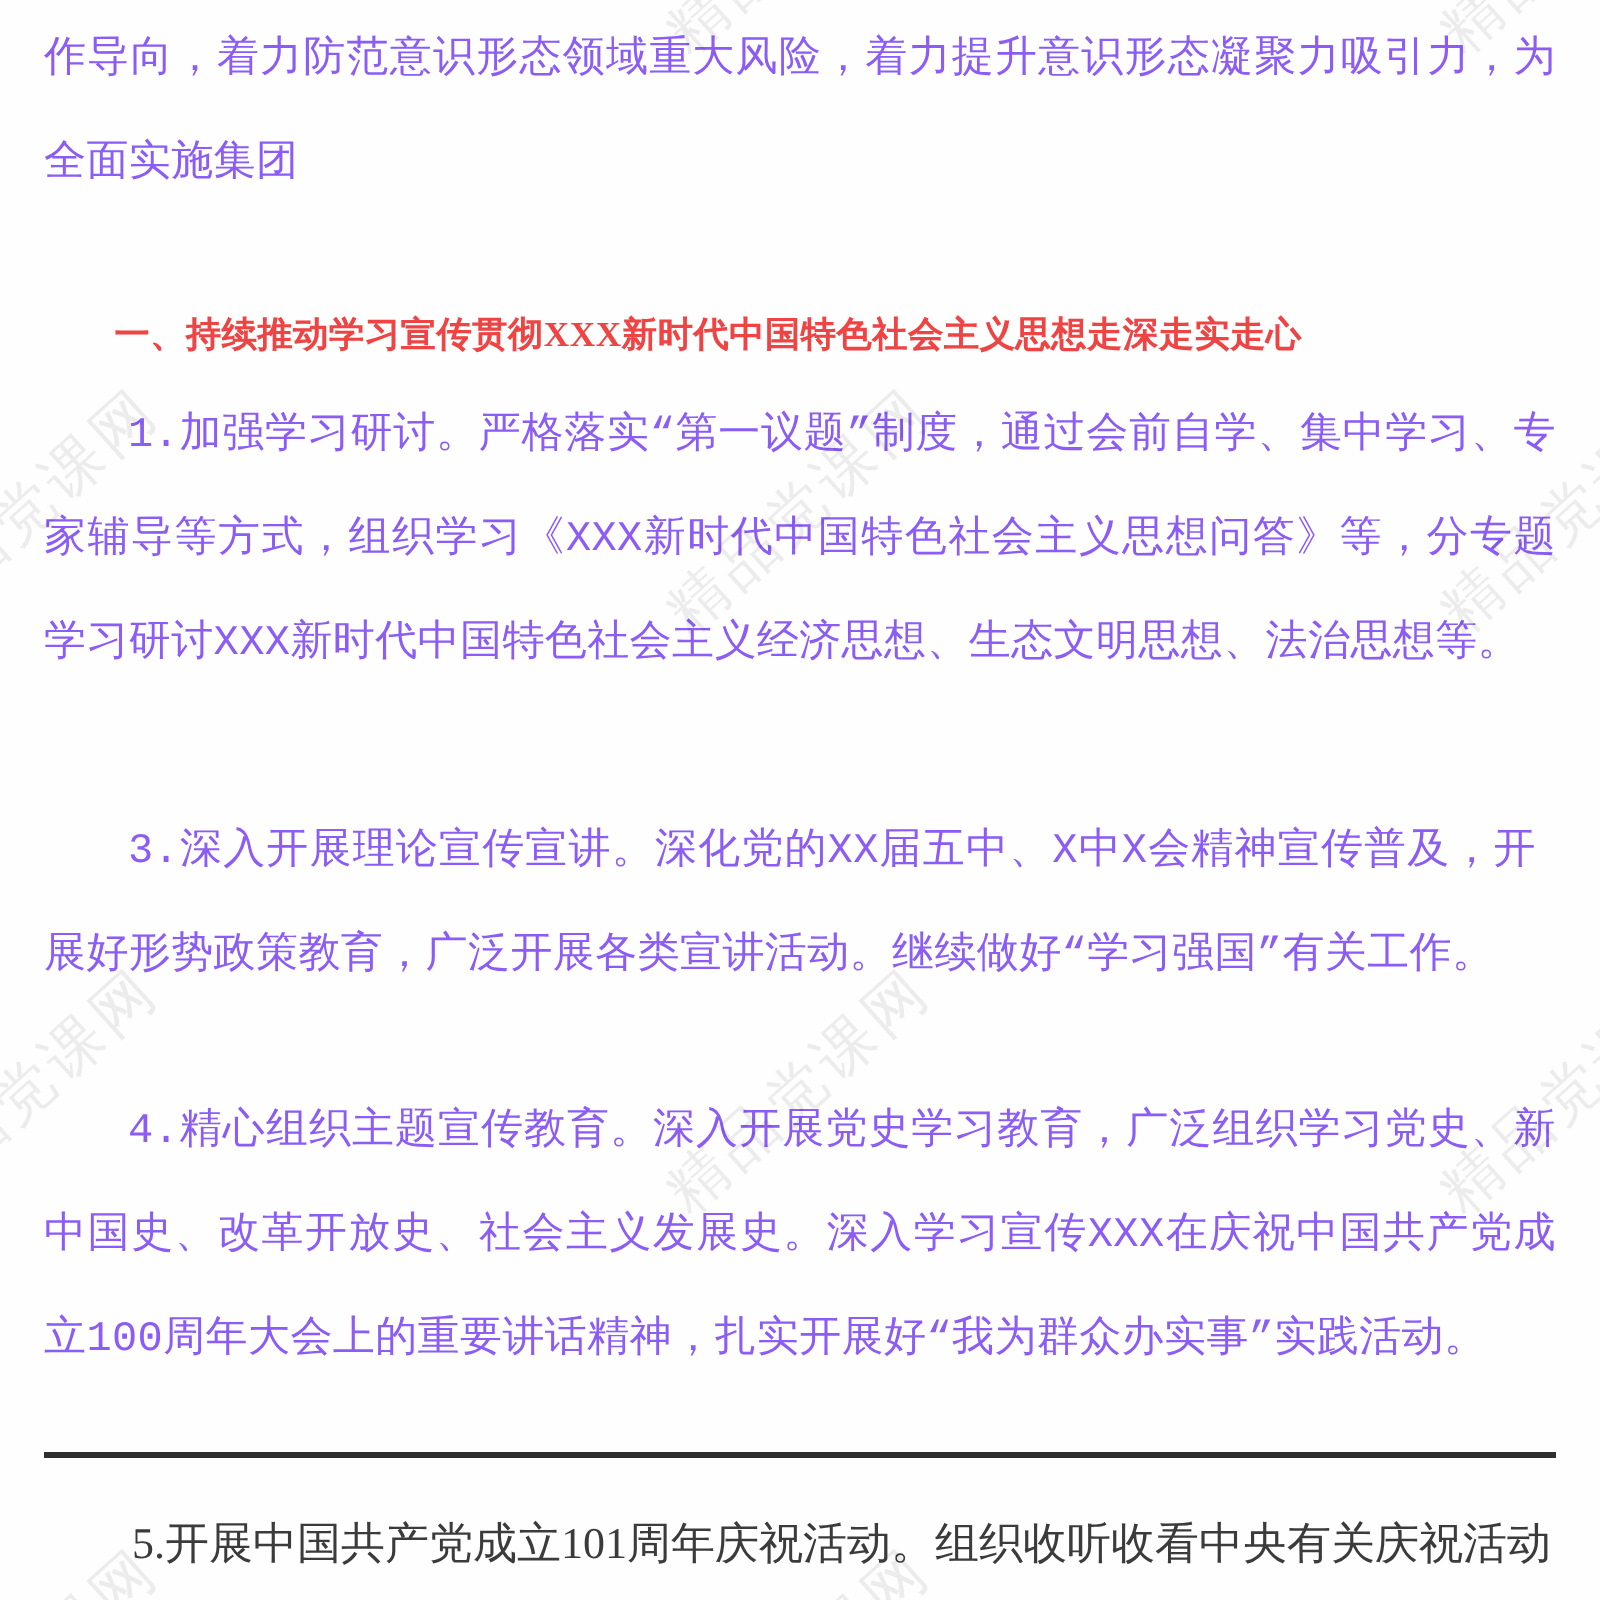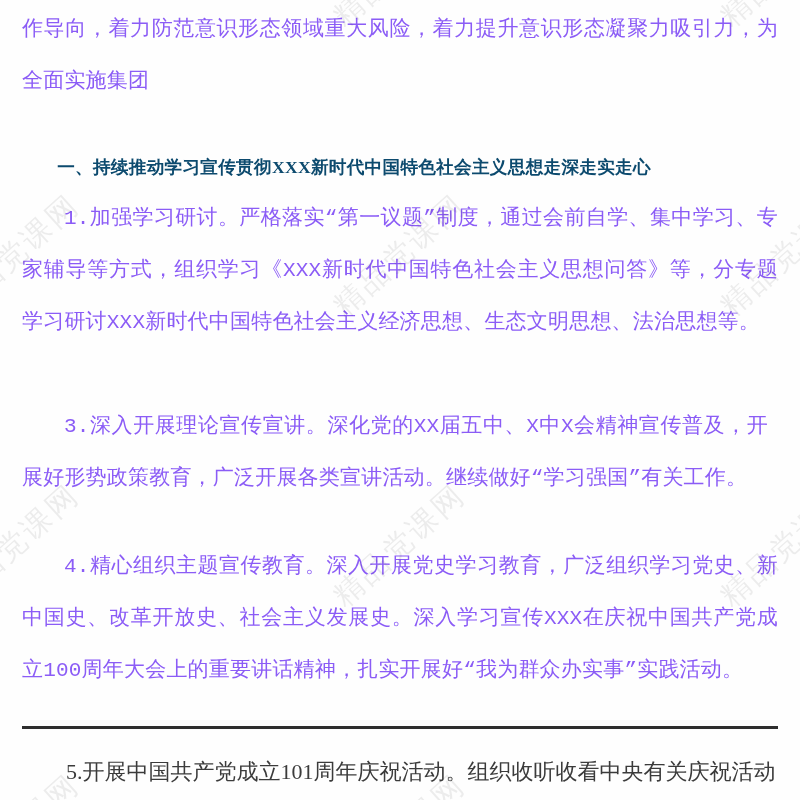--- a/index.html
+++ b/index.html
@@ -70,21 +70,21 @@
     font-family: "Liberation Serif", "DejaVu Serif", serif;
   }
 
   .para.indent {
     text-indent: 2em;
     font-family: Liberation Mono, monospace;
   }
 
   .heading {
     margin: 0;
-    color: #0c4a6e;
+    color: #ef4444;
     font-size: 17.6px;
     line-height: 52px;
     font-weight: bold;
     text-indent: 2em;
     letter-spacing: 0.3px;
     font-family: "Liberation Serif", "DejaVu Serif", serif;
   }
 
   .page-divider {
     position: absolute;

